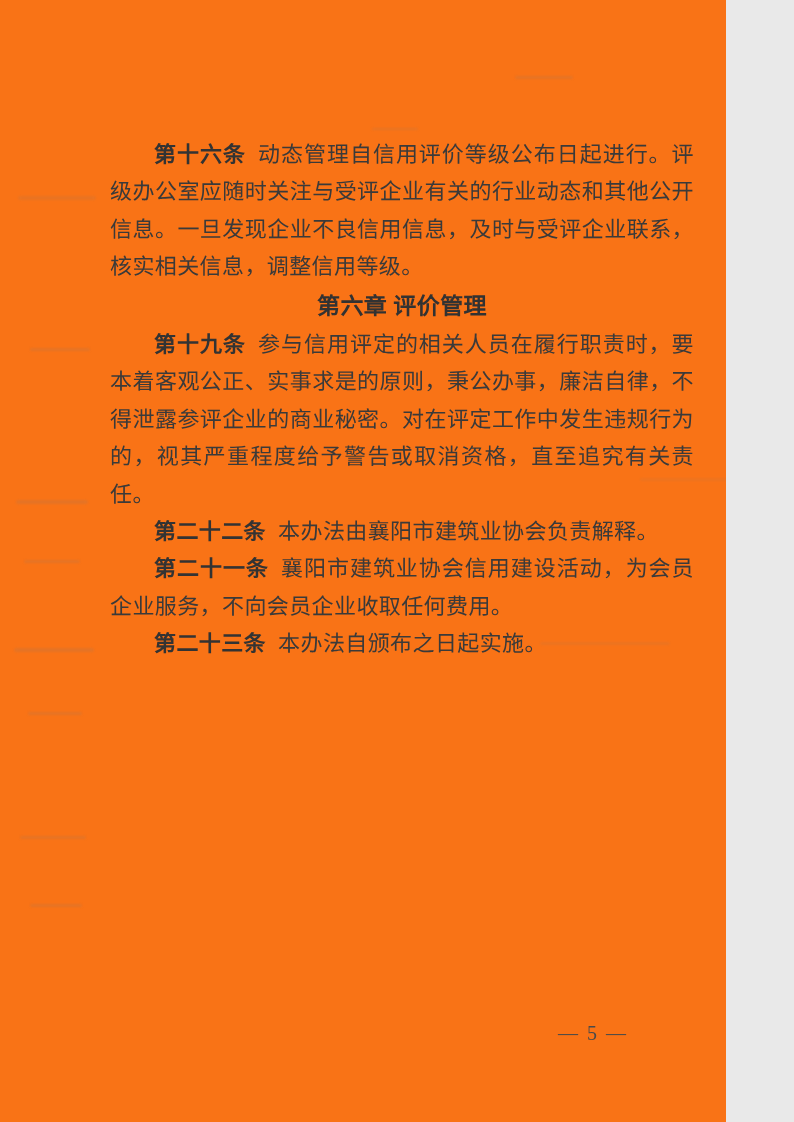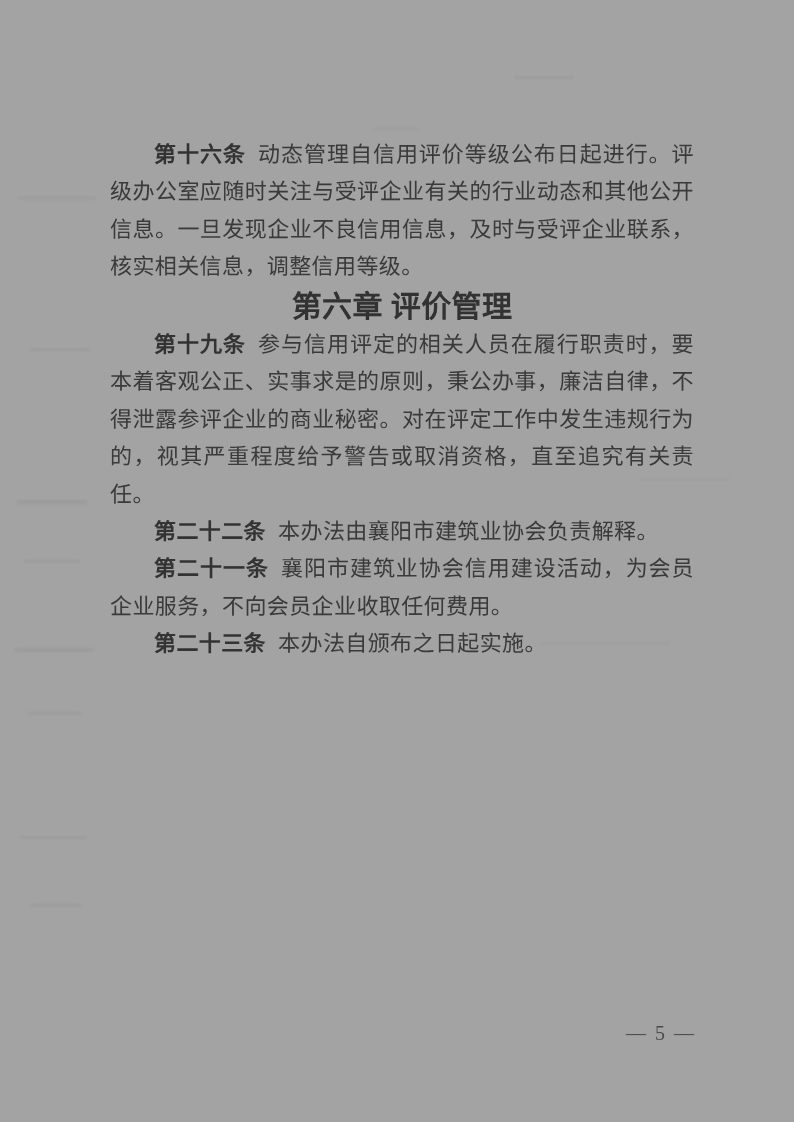--- a/index.html
+++ b/index.html
@@ -3,23 +3,23 @@
 <meta charset="utf-8">
 <style>
   * { margin: 0; padding: 0; box-sizing: border-box; }
   html, body { width: 794px; height: 1122px; }
   body {
     font-family: "Liberation Serif", "DejaVu Serif", serif;
     background: #e9e9e9;
   }
   .page {
     position: relative;
-    width: 794px;
+    width: 726px;
     height: 1122px;
-    background: #a3a3a3;
+    background: #f97316;
     overflow: hidden;
     color: #3a3a3a;
     padding-left: 8px;
   }
   .doc-body {
     position: absolute;
     top: 136px;
     left: 110px;
     width: 584px;
     font-size: 22px;
@@ -31,21 +31,21 @@
   .para {
     text-indent: 2em;
     color: #3a3a3a;
   }
   .term {
     font-weight: bold;
     color: #333;
     margin-right: 0.55em;
   }
   .chapter {
-    font-size: 30px;
+    font-size: 23px;
     font-weight: bold;
     text-align: center;
     text-align-last: center;
     text-indent: 0;
     color: #323232;
     margin: 2px 0 1px 0;
   }
   .footer {
     position: absolute;
     top: 1022px;

